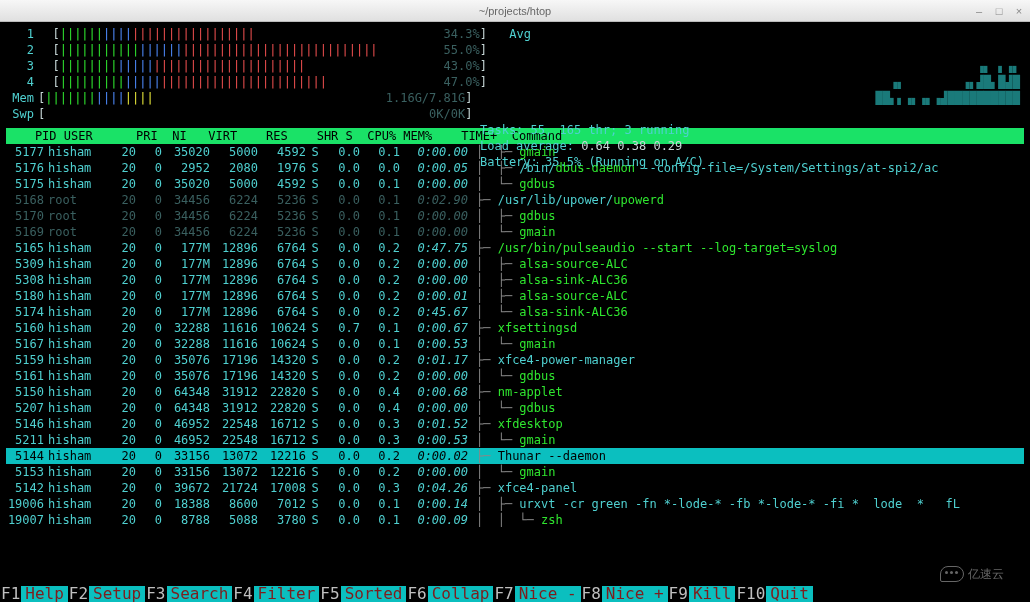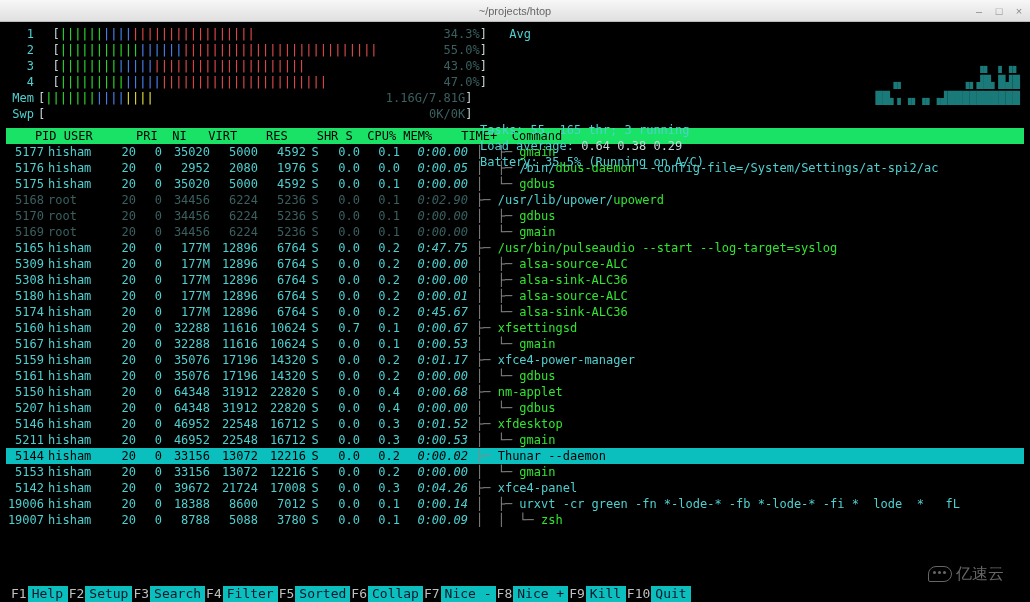--- a/index.html
+++ b/index.html
@@ -89,37 +89,37 @@
   .col.shr   { width:48px; }
   .col.s     { width:14px; text-align:center; }
   .col.cpu   { width:40px; }
   .col.mem   { width:40px; }
   .col.time  { width:68px;font-style:italic; }
   .col.cmd   { flex:1; text-align:left; padding-left:4px; overflow:hidden; }
   .tree-pre  { color:#888; }
 
   .fkeys {
     position:absolute;
-    left:10px; right:0; bottom:0;
+    left:0; right:0; bottom:0;
     display:flex;
-    font-size:13px;
+    font-size:16px;
     height:16px;
     line-height:16px;
   }
   .fkeys .fk { display:flex; }
   .fkeys .fnum { color:#bfbfbf; padding:0 1px; }
-  .fkeys .flab { background:#0bbfbf; color:#0f172a; padding:0 4px; min-width:40px; }
+  .fkeys .flab { background:#0bbfbf; color:#7f1d1d; padding:0 4px; min-width:40px; }
 
   .watermark {
     position:absolute;
     right:26px;
     bottom:20px;
     color:#aaa;
     font-family:sans-serif;
-    font-size:16px;
+    font-size:12px;
     opacity:0.6;
     display:flex;
     align-items:center;
     gap:4px;
   }
   .watermark .bubble {
     width:24px;height:16px;
     border:1.5px solid #aaa;
     border-radius:8px 8px 8px 2px;
     position:relative;

